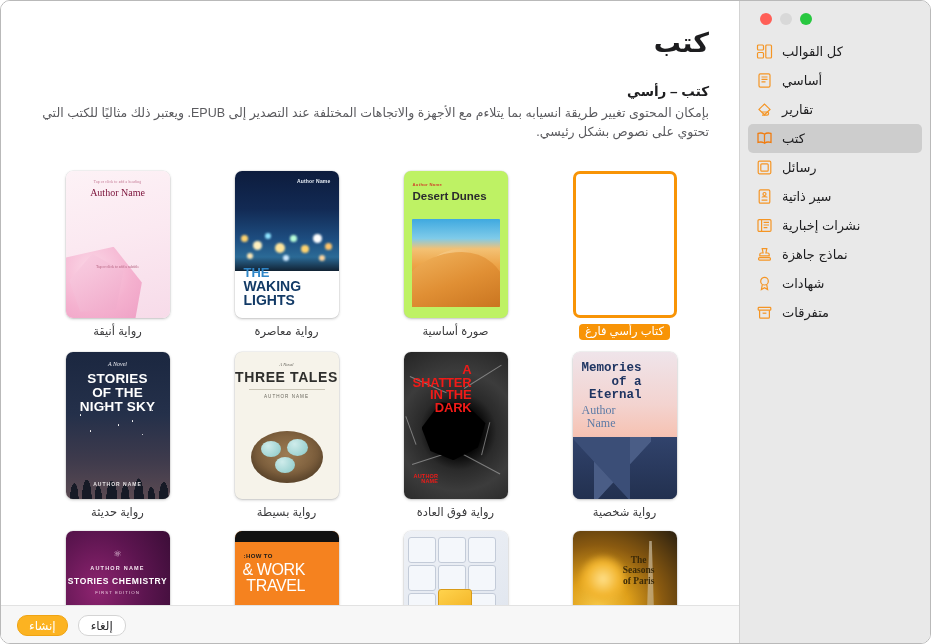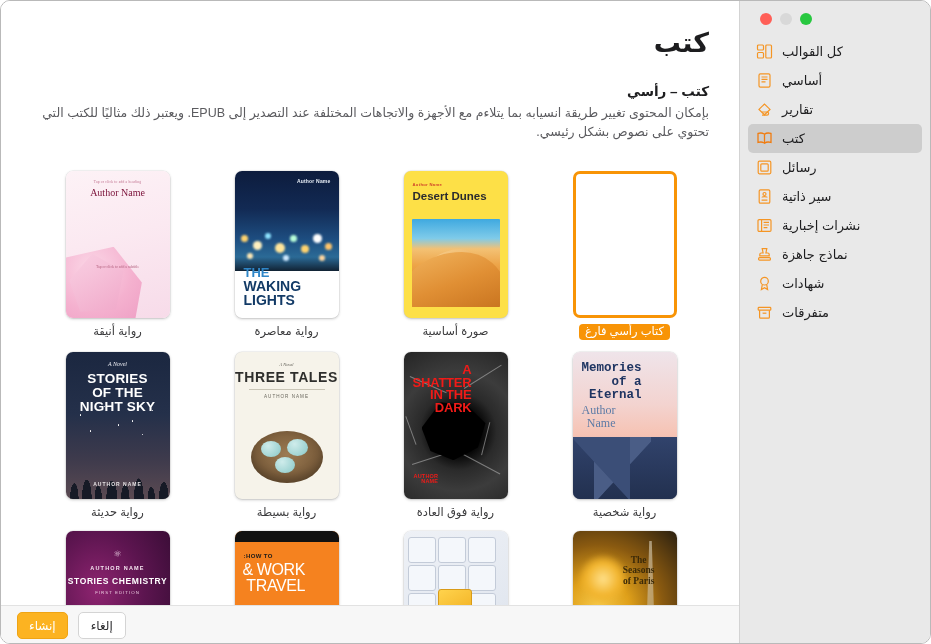--- a/index.html
+++ b/index.html
@@ -217,21 +217,21 @@
   .cv-waking .bokeh { position:absolute; border-radius:50%; filter: blur(1.1px); }
   .cv-waking .au { position:absolute; top:7px; right:8px; font-size:5px; font-weight:bold; color:#e8eef7; letter-spacing:.2px;}
   .cv-waking .tx {
     position:absolute; bottom:10px; left:9px; text-align:left; line-height:1.02; font-weight:bold;
   }
   .cv-waking .tx .l1 { font-size:13px; color:#2e86c8; }
   .cv-waking .tx .l2 { font-size:14px; color:#123a66; }
   .cv-waking .tx .l3 { font-size:14px; color:#123a66; }
 
   
-  .cv-desert { background:#fde047; position:relative; }
+  .cv-desert { background:#bef264; position:relative; }
   .cv-desert .au { position:absolute; top:11px; left:9px; font-size:4.2px; font-weight:bold; color:#d0432a; letter-spacing:.3px;}
   .cv-desert .ttl{ position:absolute; top:19px; left:9px; font-size:11.5px; font-weight:bold; color:#2b2b2e;}
   .cv-desert .ph {
     position:absolute; top:48px; left:8px; right:8px; height:88px; overflow:hidden; border-radius:1px;
     background: linear-gradient(180deg,#3fa9e0 0%,#7fcbe9 22%,#f3c174 34%,#eda549 52%,#e08c31 74%,#d97f27 100%);
   }
   .cv-desert .dune1 {
     position:absolute; bottom:0; left:-12px; width:120%; height:62%;
     background: linear-gradient(160deg,#f2b660,#e08f34 55%,#c9741f);
     border-radius: 60% 42% 0 0 / 90% 70% 0 0;
@@ -343,23 +343,23 @@
     display: flex;
     flex-direction: row;
     align-items: center;
     justify-content: flex-start;
     gap: 10px;
     padding-left: 16px;
     direction: ltr;
   }
 
   .btn {
-    height: 27px;
+    height: 21px;
     min-width: 48px;
-    border-radius: 5px;
+    border-radius: 10px;
     font-size: 12px;
     display: flex; align-items: center; justify-content: center;
     padding: 0 11px;
     cursor: default;
     line-height: 1;
   }
   .btn-primary {
     background: #fcb321;
     color: #ffffff;
     border: 1px solid #efa414;

